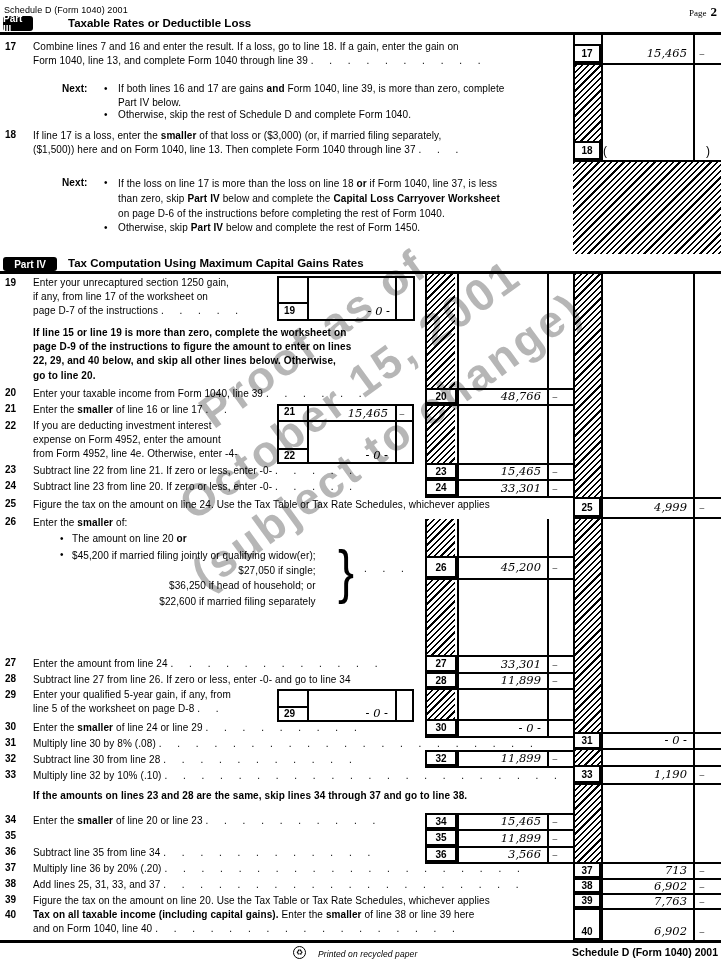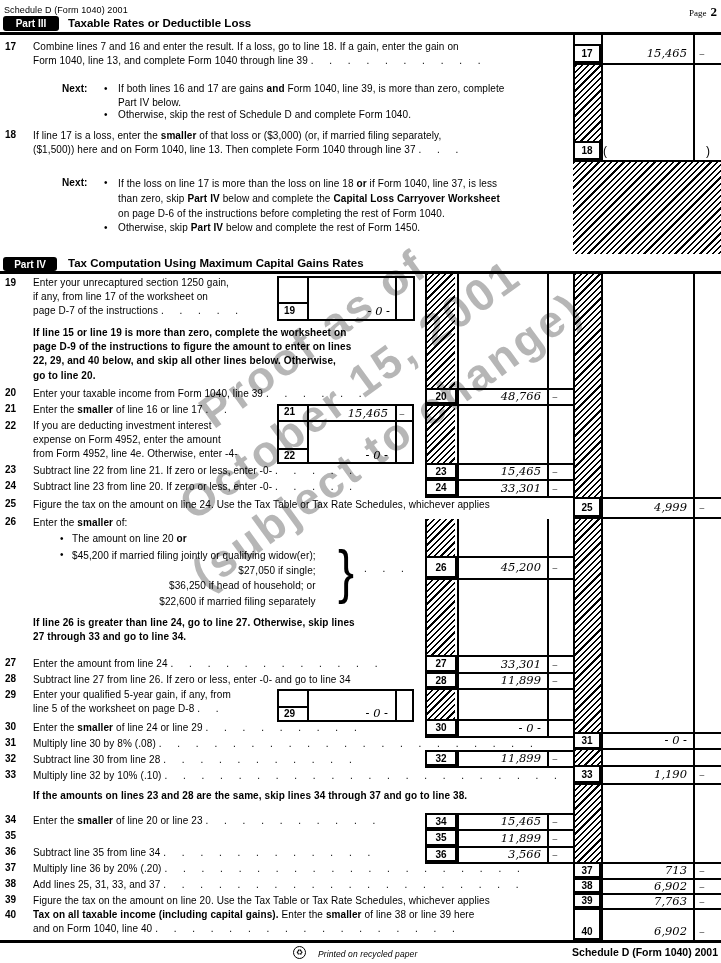--- a/index.html
+++ b/index.html
@@ -44,21 +44,21 @@
   </div>
 
   <div class="layer">
 
     <div class="t small" style="left:4px;top:3px;">Schedule D (Form 1040) 2001</div>
     <div style="position:absolute;right:4px;top:2px;font-family:Liberation Serif, serif;">
       <span class="small" style="font-size:9px;">Page</span>
       <span class="b" style="font-size:13px;">2</span>
     </div>
 
-    <div class="partlabel" style="left:3px;top:16px;width:56px;height:15px;">Part III</div>
+    <div class="partlabel" style="left:3px;top:16px;width:30px;height:15px;">Part III</div>
     <div class="parttitle" style="left:68px;top:17px;">Taxable Rates or Deductible Loss</div>
     <div class="hl thick" style="left:0;top:32px;width:721px;"></div>
 
     <div class="vl" style="left:573px;top:35px;height:125px;"></div>
     <div class="vl" style="left:601px;top:35px;height:125px;"></div>
     <div class="vl" style="left:693px;top:35px;height:125px;"></div>
     <div class="cell" style="left:573px;top:44px;width:28px;height:19px;">17</div>
     <div class="val" style="left:601px;top:46px;width:86px;">15,465</div>
     <div class="cents" style="left:699px;top:46px;">–</div>
     <div class="hl" style="left:573px;top:63px;width:148px;"></div>
@@ -270,22 +270,20 @@
     <div class="t" style="left:33px;top:516px;"><span>Enter the </span><span class="b">smaller</span><span> of:</span></div>
     <div class="t" style="left:60px;top:532px;">•</div>
     <div class="t" style="left:72px;top:532px;"><span>The amount on line 20 </span><span class="b">or</span></div>
     <div class="t" style="left:60px;top:548px;">•</div>
     <div class="t" style="left:72px;top:548px;line-height:15.2px;text-align:right;">$45,200 if married filing jointly or qualifying widow(er);
 $27,050 if single;
 $36,250 if head of household; or
 $22,600 if married filing separately</div>
     <div class="brace" style="left:336px;top:542px;">}</div>
     <div class="t dots" style="left:364px;top:562px;">. . .</div>
-    <div class="t b" style="left:33px;top:616px;">If line 26 is greater than line 24, go to line 27. Otherwise, skip lines
-27 through 33 and go to line 34.</div>
 
     <div class="num" style="left:5px;top:657px;">27</div>
     <div class="t" style="left:33px;top:657px;"><span>Enter the amount from line 24</span> <span class="dots">. . . . . . . . . . . .</span></div>
 
     <div class="num" style="left:5px;top:673px;">28</div>
     <div class="t" style="left:33px;top:673px;">Subtract line 27 from line 26. If zero or less, enter -0- and go to line 34</div>
 
     <div class="num" style="left:5px;top:689px;">29</div>
     <div class="t" style="left:33px;top:688px;"><span>Enter your qualified 5-year gain, if any, from
 line 5 of the worksheet on page D-8</span> <span class="dots">. .</span></div>

